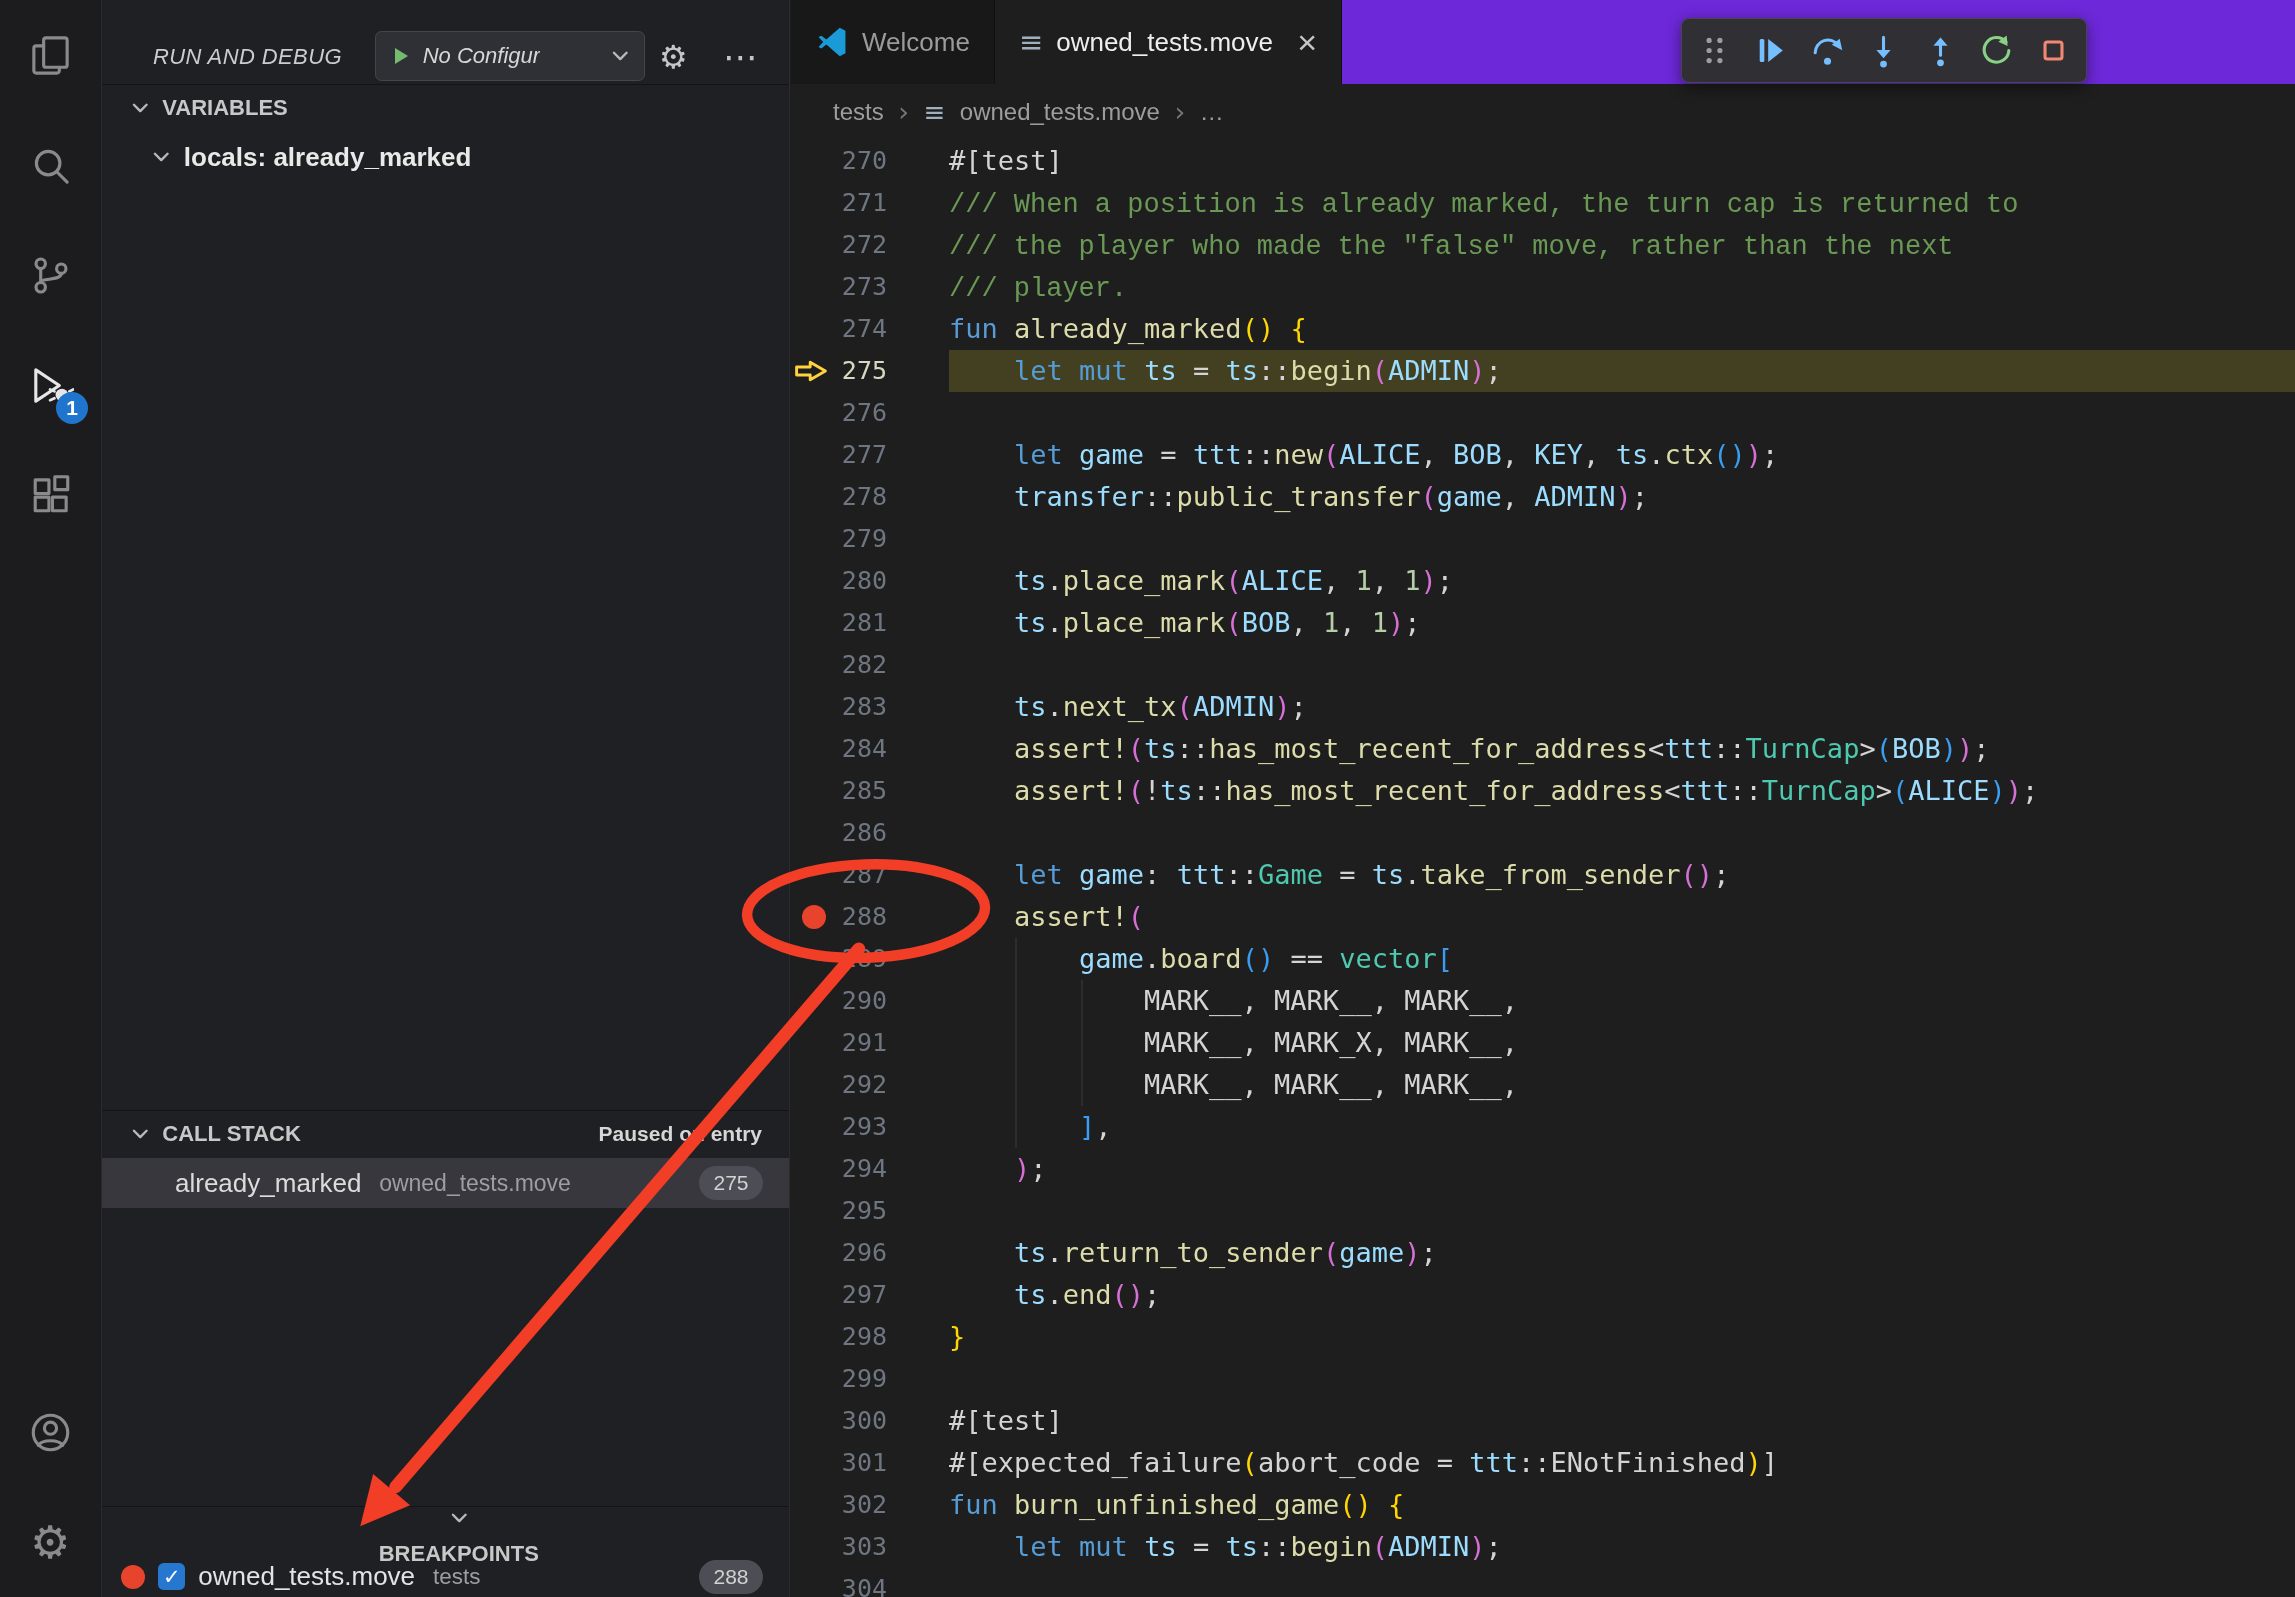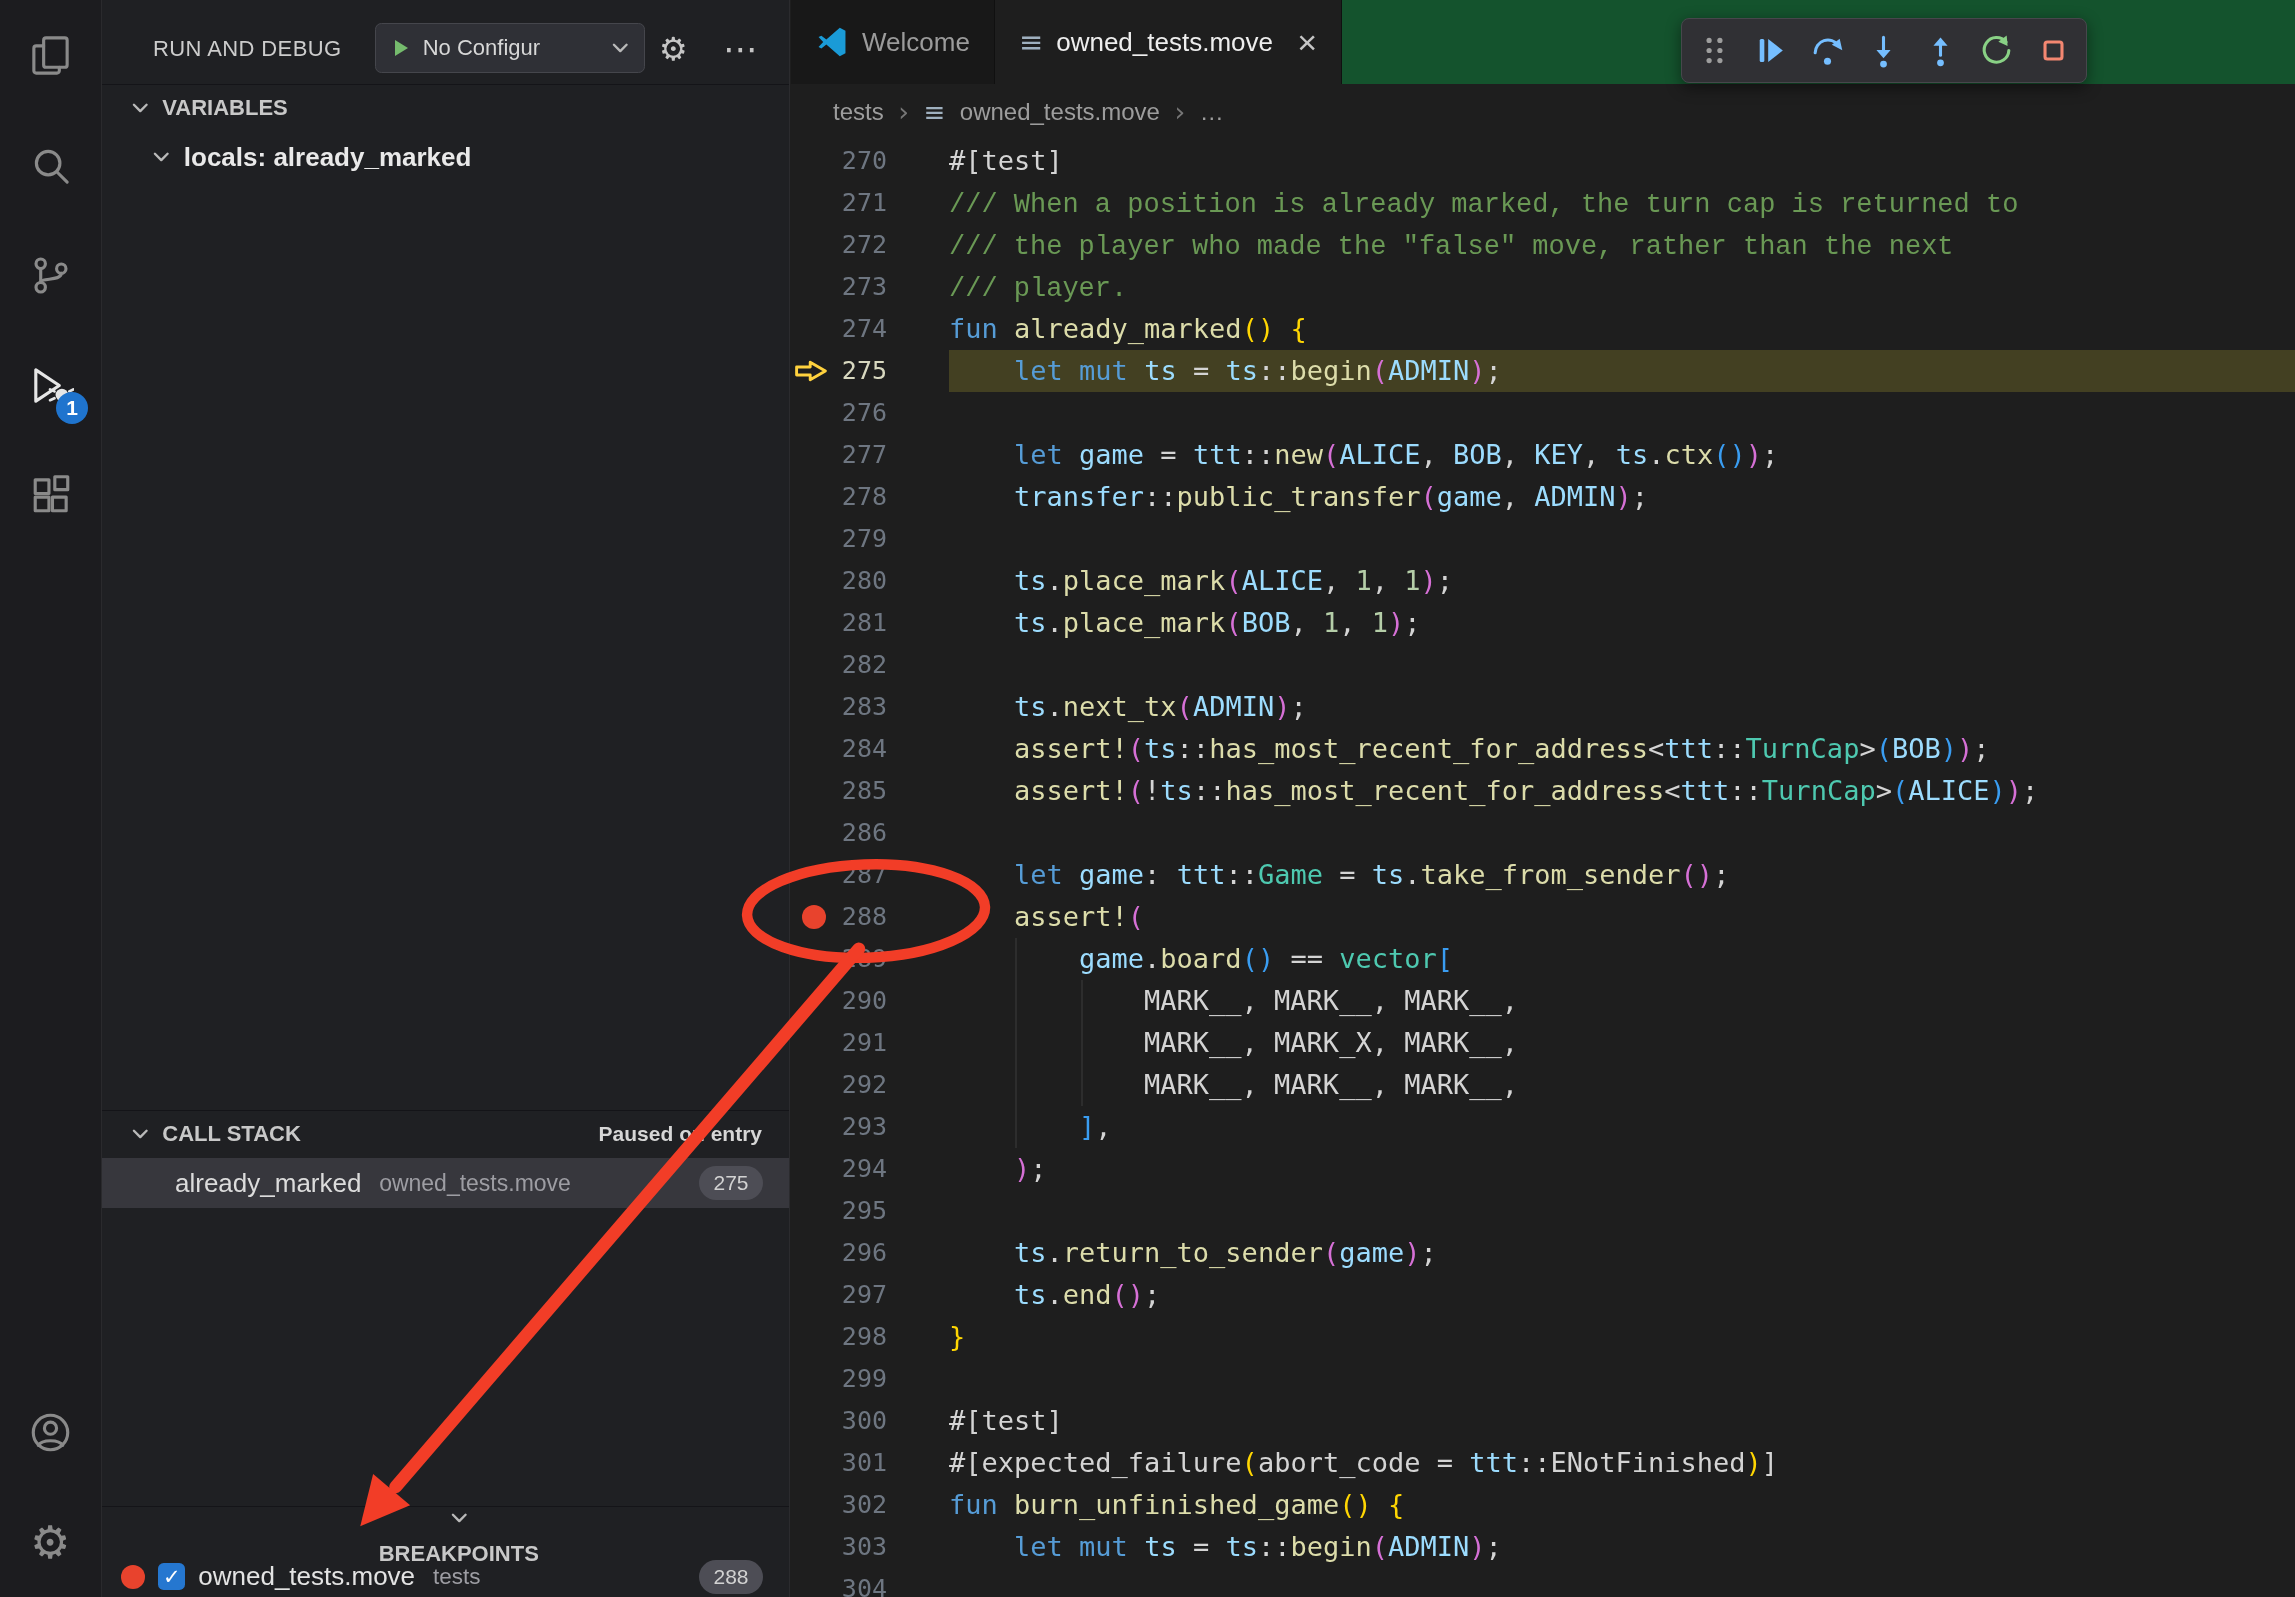--- a/index.html
+++ b/index.html
@@ -10,21 +10,21 @@
   #activitybar{position:absolute;left:0;top:0;width:102px;height:100%;background:#1c1c1f;border-right:0.8px solid #2a2a2d;display:flex;flex-direction:column;align-items:center;box-sizing:border-box;}
   .act{width:101px;height:110px;display:flex;align-items:center;justify-content:center;position:relative;color:#8a8a8a;cursor:pointer;}
   .act.active{color:#e6e6e6;}
   .act svg{width:47px;height:47px;display:block;}
   .act .glyph-icon{font-size:45px;line-height:1;font-family:"DejaVu Sans",sans-serif;}
   .act-badge{position:absolute;right:13px;bottom:16px;min-width:32px;height:32px;border-radius:16px;background:#1f74ce;color:#fff;font-size:21px;display:flex;align-items:center;justify-content:center;font-weight:700;}
   .act-spacer{flex:1;}
 
   
   #sidebar{position:absolute;left:102px;top:0;width:688px;height:100%;background:#1f2023;border-right:0.8px solid #2b2b2e;box-sizing:border-box;}
-  #side-topbar{position:absolute;left:0;top:7px;width:100%;height:84px;}
+  #side-topbar{position:absolute;left:0;top:15px;width:100%;height:84px;font-style:italic;}
   #side-title{position:absolute;left:51px;top:0;height:84px;display:flex;align-items:center;font-size:22px;letter-spacing:0.4px;color:#cccccc;}
   #cfg{position:absolute;left:273px;top:16px;width:270px;height:50px;background:#2f3036;border:0.8px solid #45464c;border-radius:6.4px;display:flex;align-items:center;padding:0 13px;box-sizing:border-box;gap:9.7px;cursor:pointer;}
   #cfg svg.play{width:24px;height:24px;}
   #cfg .cfg-label{font-size:22px;color:#d7d7d7;margin-right:auto;white-space:nowrap;overflow:hidden;}
   #side-gear{position:absolute;left:557px;top:0;height:84px;display:flex;align-items:center;font-size:32px;color:#c5c5c5;font-family:"DejaVu Sans",sans-serif;cursor:pointer;}
   #side-more{position:absolute;left:621px;top:0;height:84px;display:flex;align-items:center;font-size:35px;color:#c5c5c5;font-family:"DejaVu Sans",sans-serif;cursor:pointer;}
 
   .sec-head{position:absolute;left:0;width:100%;height:47px;display:flex;align-items:center;gap:11.3px;padding-left:26.5px;box-sizing:border-box;color:#c8c8c8;font-weight:700;font-size:22px;border-top:0.8px solid #141418;cursor:pointer;}
   .chev{width:22.5px;height:22.5px;flex:none;color:#b9b9b9;}
   .sec-status{margin-left:auto;margin-right:27px;font-size:21px;font-weight:600;color:#d6d6d6;}
@@ -34,21 +34,21 @@
   .frame-file{margin-left:17.7px;font-size:23px;color:#9d9da3;}
   .pill{margin-left:auto;margin-right:26px;background:#4d4d55;color:#d2d2d2;font-size:21px;height:34px;padding:0 14.5px;border-radius:17px;display:flex;align-items:center;justify-content:center;}
   #row-bp{position:absolute;left:0;top:1554px;width:100%;height:45px;display:flex;align-items:center;gap:13px;padding-left:19.3px;box-sizing:border-box;cursor:pointer;}
   .bp-red-dot{width:24px;height:24px;border-radius:50%;background:#e8432d;flex:none;}
   .bp-check{width:27px;height:27px;border-radius:5.6px;background:#2577d0;color:#fff;font-size:21px;display:flex;align-items:center;justify-content:center;flex:none;cursor:pointer;}
   .bp-file{font-size:26px;color:#e3e3e3;}
   .bp-folder{font-size:22.5px;color:#9d9da3;margin-left:4.8px;}
 
   
   #editor{position:absolute;left:791px;top:0;right:0;bottom:0;background:#1e1e1e;}
-  #tabbar{position:relative;height:84px;background:#14532d;display:flex;}
+  #tabbar{position:relative;height:84px;background:#6d28d9;display:flex;}
   .tab{display:flex;align-items:center;gap:13px;padding:0 24px;font-size:26px;color:#9b9b9b;background:#181818;border-right:0.8px solid #101010;cursor:pointer;}
   .tab.active{background:#1e1e1e;color:#eeeeee;}
   .tab .menu-glyph{font-size:29px;color:#9fb0bf;font-family:"DejaVu Sans",sans-serif;}
   .tab .close{font-size:34px;color:#c6c6c6;margin-left:11.3px;line-height:1;cursor:pointer;}
   .tab svg.vsc{width:34px;height:34px;}
 
   #dbgbar{position:absolute;left:890px;top:17.7px;height:63px;background:#303034;border:0.8px solid #47474c;border-radius:8px;display:flex;align-items:center;padding:0 11.3px;gap:14.5px;box-shadow:0 4.8px 14.5px rgba(0,0,0,.45);}
   .dbtn{width:42px;height:42px;display:flex;align-items:center;justify-content:center;cursor:pointer;}
   .dbtn svg{width:37px;height:37px;}
 

